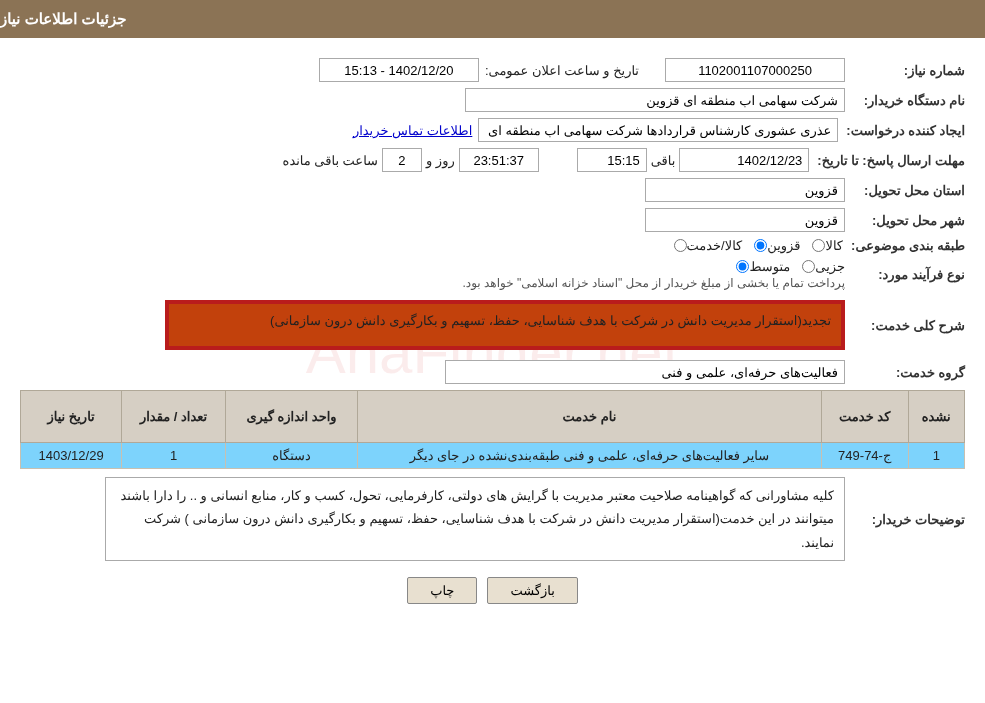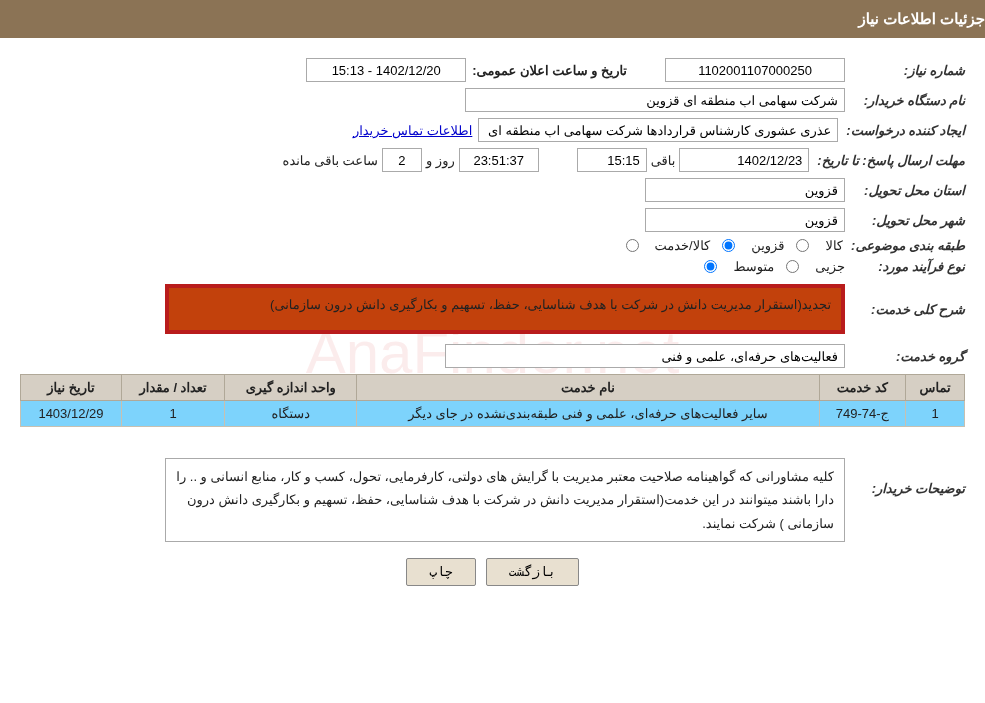--- a/index.html
+++ b/index.html
@@ -12,21 +12,21 @@
     }
     .page-wrapper {
       width: 985px;
       min-height: 703px;
       background: #fff;
       margin: 0 auto;
     }
     .header-bar {
       background: #8B7355;
       color: #fff;
-      text-align: right;
+      text-align: left;
       padding: 10px 0;
       font-size: 15px;
       font-weight: bold;
     }
     .content {
       padding: 10px 20px 20px 20px;
     }
     .input-box {
       border: 1px solid #aaa;
       background: #fff;
@@ -54,21 +54,21 @@
     }
     .radio-group {
       display: flex;
       gap: 12px;
       align-items: center;
       direction: rtl;
     }
     .radio-item {
       display: flex;
       align-items: center;
-      gap: 16px;
+      gap: 0;
     }
     .process-text {
       color: #555;
       font-size: 12px;
     }
     .note-box {
       border: 4px solid #b91c1c;
       padding: 6px 10px;
       background: #c2410c;
       text-align: right;
@@ -81,21 +81,21 @@
       margin-top: 4px;
     }
     table {
       width: 100%;
       border-collapse: collapse;
       direction: rtl;
     }
     table th {
       background: #d6cfc4;
       border: 1px solid #b0a898;
-      padding: 5px 8px;
+      padding: 18px 8px;
       text-align: center;
       font-weight: bold;
       font-size: 13px;
     }
     table td {
       border: 1px solid #c8c0b0;
       padding: 5px 8px;
       text-align: center;
       background: #7dd3fc;
       font-size: 13px;
@@ -110,39 +110,38 @@
       font-size: 13px;
     }
     .bottom-buttons {
       display: flex;
       justify-content: center;
       gap: 10px;
       margin-top: 16px;
     }
     .btn {
       padding: 5px 22px;
-      font-family: Liberation Mono, monospace;
+      font-family: Liberation Sans, sans-serif;
       font-size: 13px;
       border: 1px solid #888;
       background: #e8e0d0;
       cursor: pointer;
       border-radius: 2px;
     }
     .row-with-label {
       display: flex;
       align-items: center;
       margin-bottom: 6px;
     }
     .field-label {
       min-width: 120px;
       text-align: right;
       font-weight: bold;
       padding-left: 8px;
       color: #333;
-      font-style: italic;
     }
     .field-content {
       flex: 1;
       display: flex;
       align-items: center;
       gap: 6px;
     }
     .watermark {
       position: relative;
     }
@@ -171,21 +170,21 @@
   <div class="header-bar">
     <span>جزئیات اطلاعات نیاز</span>
   </div>
 
   <div class="content content-inner">
 
     <div class="row-with-label" style="margin-top:10px;">
       <div class="field-label">شماره نیاز:</div>
       <div class="field-content">
         <input class="input-box input-narrow" type="text" style="text-align: center; width: 180px;" readonly="" value="1102001107000250">
-        <span style="margin-right:32px;font-weight:bold;">تاریخ و ساعت اعلان عمومی:</span>
+        <span style="margin-right:20px;">تاریخ و ساعت اعلان عمومی:</span>
         <input class="input-box" type="text" style="width: 160px; text-align: center;" readonly="" value="1402/12/20 - 15:13">
       </div>
     </div>
 
     <div class="row-with-label">
       <div class="field-label">نام دستگاه خریدار:</div>
       <div class="field-content">
         <input class="input-box" type="text" style="width: 380px; text-align: right;" readonly="" value="شرکت سهامی اب منطقه ای قزوین">
       </div>
     </div>
@@ -252,20 +251,21 @@
         <div class="radio-group">
           <div class="radio-item">
             <span>جزیی</span>
             <input type="radio" name="process" style="">
           </div>
           <div class="radio-item">
             <span>متوسط</span>
             <input type="radio" name="process" checked="" style="">
           </div>
         </div>
+        <span class="process-text">پرداخت تمام یا بخشی از مبلغ خریدار از محل "اسناد خزانه اسلامی" خواهد بود.</span>
       </div>
     </div>
 
     <div class="row-with-label" style="margin-top:6px;">
       <div class="field-label">شرح کلی خدمت:</div>
       <div class="field-content">
         <div class="note-box" style="width:680px; min-height:50px;">تجدید(استقرار مدیریت دانش در شرکت با هدف شناسایی، حفظ، تسهیم و بکارگیری دانش درون سازمانی)</div>
       </div>
     </div>
 
@@ -274,21 +274,21 @@
       <div class="field-label">گروه خدمت:</div>
       <div class="field-content">
         <input class="input-box" type="text" style="width: 400px; text-align: right;" readonly="" value="فعالیت‌های حرفه‌ای، علمی و فنی">
       </div>
     </div>
 
     <div class="table-section">
       <table>
         <thead>
           <tr>
-            <th>تماس</th>
+            <th>نشده</th>
             <th>کد خدمت</th>
             <th>نام خدمت</th>
             <th>واحد اندازه گیری</th>
             <th>تعداد / مقدار</th>
             <th>تاریخ نیاز</th>
           </tr>
         </thead>
         <tbody>
           <tr>
             <td>1</td>
@@ -298,21 +298,21 @@
             <td>1</td>
             <td>1403/12/29</td>
           </tr>
         </tbody>
       </table>
     </div>
 
     <div class="row-with-label" style="margin-top:8px;">
       <div class="field-label">توضیحات خریدار:</div>
       <div class="field-content">
-        <div class="buyer-desc" style="width:680px; min-height:70px;margin-top:23px;">کلیه مشاورانی که گواهینامه صلاحیت معتبر مدیریت با گرایش های دولتی، کارفرمایی، تحول، کسب و کار، منابع انسانی و .. را دارا باشند میتوانند در این خدمت(استقرار مدیریت دانش در شرکت با هدف شناسایی، حفظ، تسهیم و بکارگیری دانش درون سازمانی ) شرکت نمایند.</div>
+        <div class="buyer-desc" style="width:740px; min-height:70px;">کلیه مشاورانی که گواهینامه صلاحیت معتبر مدیریت با گرایش های دولتی، کارفرمایی، تحول، کسب و کار، منابع انسانی و .. را دارا باشند میتوانند در این خدمت(استقرار مدیریت دانش در شرکت با هدف شناسایی، حفظ، تسهیم و بکارگیری دانش درون سازمانی ) شرکت نمایند.</div>
       </div>
     </div>
 
     <div class="bottom-buttons">
       <button class="btn">بازگشت</button>
       <button class="btn">چاپ</button>
     </div>
 
   </div>
 </div>

